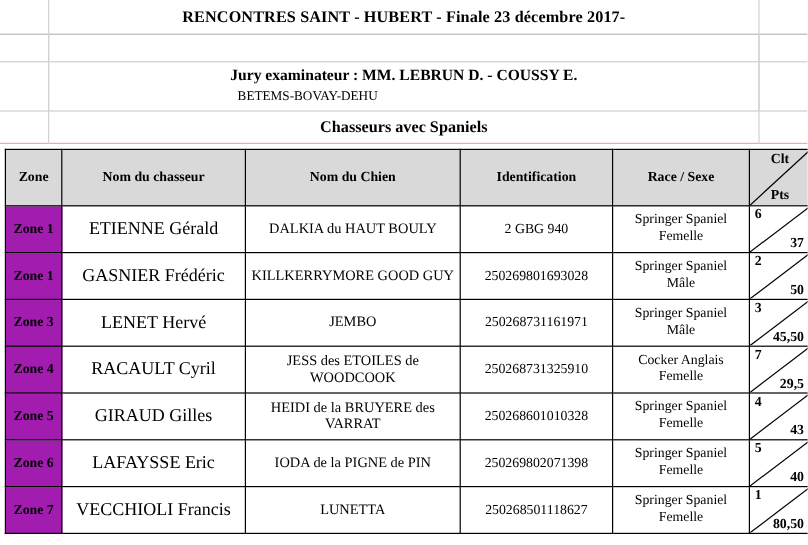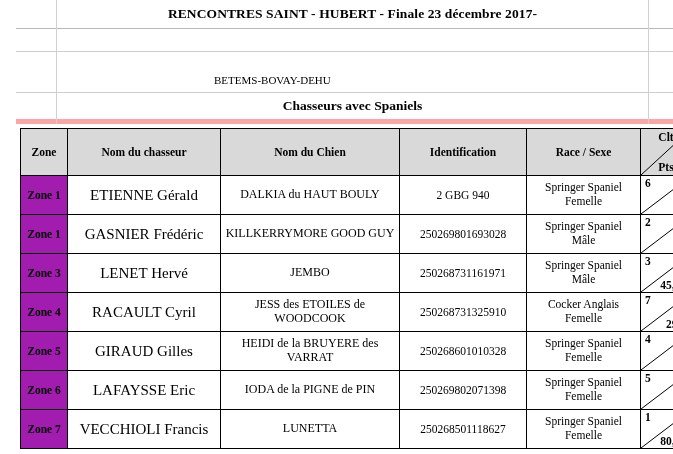--- a/index.html
+++ b/index.html
@@ -12,21 +12,20 @@
     height: 454px;
     font-family: "Liberation Serif", serif;
     color: #000000;
     overflow: hidden;
   }
   .sheet {
     position: relative;
     width: 592px;
     height: 454px;
     box-sizing: border-box;
-    padding-left: 16px;
   }
 
   
   .top-area {
     position: relative;
     width: 673px;
   }
   .title-row {
     height: 28px;
     display: flex;
@@ -67,21 +66,21 @@
     top: 1px;
     font-size: 11px;
     font-family: "Liberation Serif", serif;
     text-align: center;
   }
   .cat-row {
     height: 26px;
     display: flex;
     align-items: center;
     justify-content: center;
-    border-bottom: 5px solid #fca5a5;
+    border-bottom: 1px solid #fca5a5;
   }
   .cat-row .cat-text {
     font-weight: bold;
     font-size: 13.5px;
   }
   
   .vline {
     position: absolute;
     top: 0;
     bottom: 0;
@@ -213,20 +212,21 @@
     </div>
 
     <div class="blank-row">
       <span class="vline" style="left:40px;"></span>
       <span class="vline" style="left:632px;"></span>
     </div>
 
     <div class="jury-row">
       <span class="vline" style="left:40px;"></span>
       <span class="vline" style="left:632px;"></span>
+      <span class="jury-text">Jury examinateur : MM. LEBRUN D. - COUSSY E.</span>
     </div>
 
     <div class="sub-row">
       <span class="vline" style="left:40px;"></span>
       <span class="vline" style="left:632px;"></span>
       <span class="sub-text">BETEMS-BOVAY-DEHU</span>
     </div>
 
     <div class="cat-row">
       <span class="cat-text">Chasseurs avec Spaniels</span>

